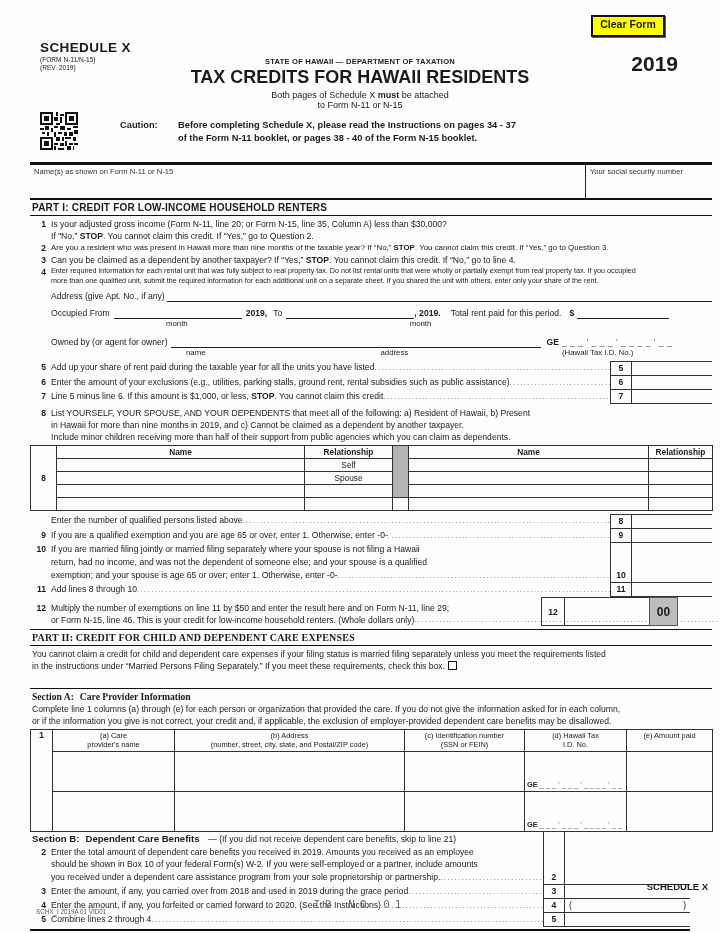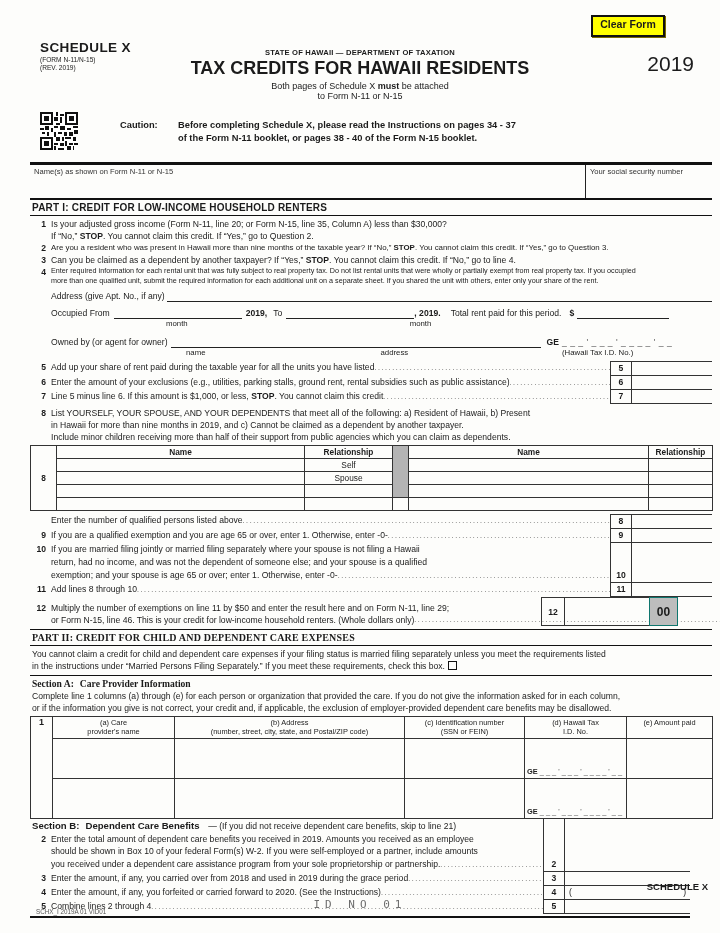--- a/index.html
+++ b/index.html
@@ -8,26 +8,26 @@
   .main{margin:0 8px 0 30px;}
   b{font-weight:bold;}
   
   .clear-form{position:absolute;top:15px;right:55px;width:70px;height:18px;background:#ffff00;
       border:2px solid #111;box-shadow:1px 1px 0 #7a6a00;font-weight:bold;font-size:10.5px;
       text-align:center;line-height:14px;cursor:pointer;}
   .hdr{position:relative;padding-top:40px;height:60px;}
   .hdr-left{position:absolute;left:40px;top:40px;}
   .hl1{font-size:13.5px;font-weight:bold;letter-spacing:.4px;}
   .hl2{font-size:6.6px;margin-top:1px;}
-  .hdr-center{width:420px;margin:8px auto;text-align:center;}
+  .hdr-center{width:420px;margin:17px auto;text-align:center;}
   .hc1{font-size:7.6px;font-weight:bold;letter-spacing:.2px;}
   .hc2{font-size:18px;font-weight:bold;margin-top:1px;}
   .hc3{font-size:9px;margin-top:2px;}
   .hc4{font-size:9px;}
-  .year{position:absolute;right:26px;top:52px;font-size:21px;font-weight:normal;}
+  .year{position:absolute;right:42px;top:52px;font-size:21px;font-weight:bold;}
   .qcrow{display:flex;align-items:flex-start;margin:12px 0 8px 40px;}
   .qr{width:38px;height:38px;flex:none;}
   .caution{display:flex;font-size:9.3px;font-weight:bold;margin:7px 0 0 42px;line-height:12.5px;}
   .caution-lbl{width:46px;flex:none;}
   .caution-txt{margin-left:12px;}
   .rule2{height:2.5px;background:#111;margin-top:12px;}
   
   .nameband{display:flex;border-bottom:2.5px solid #111;height:33px;}
   .nb-l{flex:1;font-size:7.6px;color:#333;padding:2px 0 0 4px;}
   .nb-r{width:122px;flex:none;border-left:1px solid #222;font-size:7.6px;color:#333;padding:2px 0 0 4px;}
@@ -343,21 +343,21 @@
     </div>
 
     <div class="parthdr tb" style="margin-top:3px">PART II:  CREDIT FOR CHILD AND DEPENDENT CARE EXPENSES</div>
     <div class="q" style="margin-top:2px">
       <div class="qbody" style="padding-left:2px">
         <div>You cannot claim a credit for child and dependent care expenses if your filing status is married filing separately unless you meet the requirements listed</div>
         <div><span>in the instructions under “Married Persons Filing Separately.”  If you meet these requirements, check this box.</span><span class="cbx"></span></div>
       </div>
     </div>
 
-    <div class="sech tb" style="margin-top:3px">
+    <div class="sech tb" style="margin-top:16px">
       <b>Section A:</b><b>Care Provider Information</b>
     </div>
     <div class="q">
       <div class="qbody" style="padding-left:2px">
         <div>Complete line 1 columns (a) through (e) for each person or organization that provided the care.  If you do not give the information asked for in each column,</div>
         <div>or if the information you give is not correct, your credit and, if applicable, the exclusion of employer-provided dependent care benefits may be disallowed.</div>
       </div>
     </div>
     <table class="ta">
       <colgroup>

